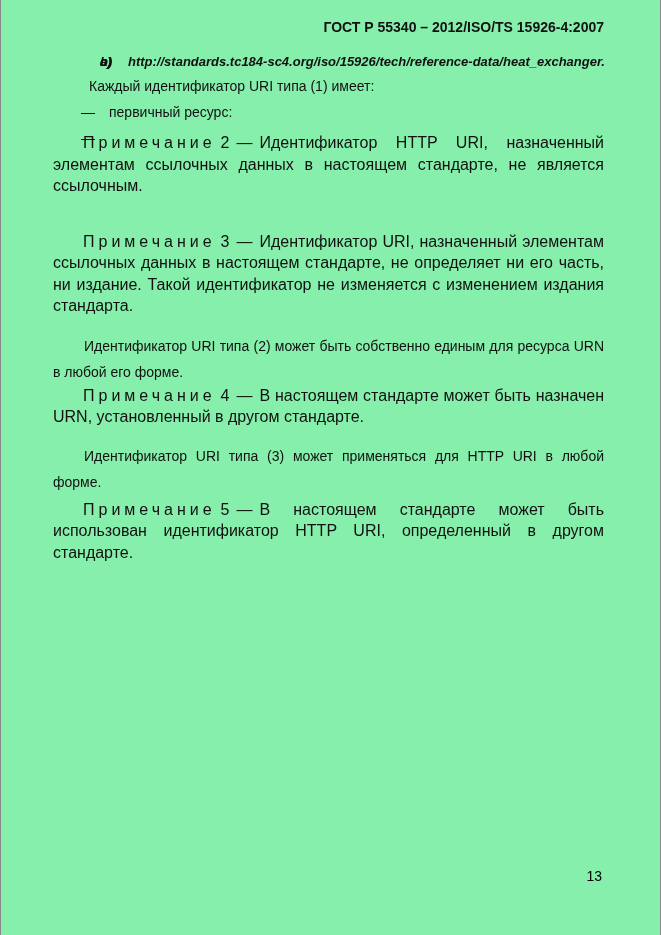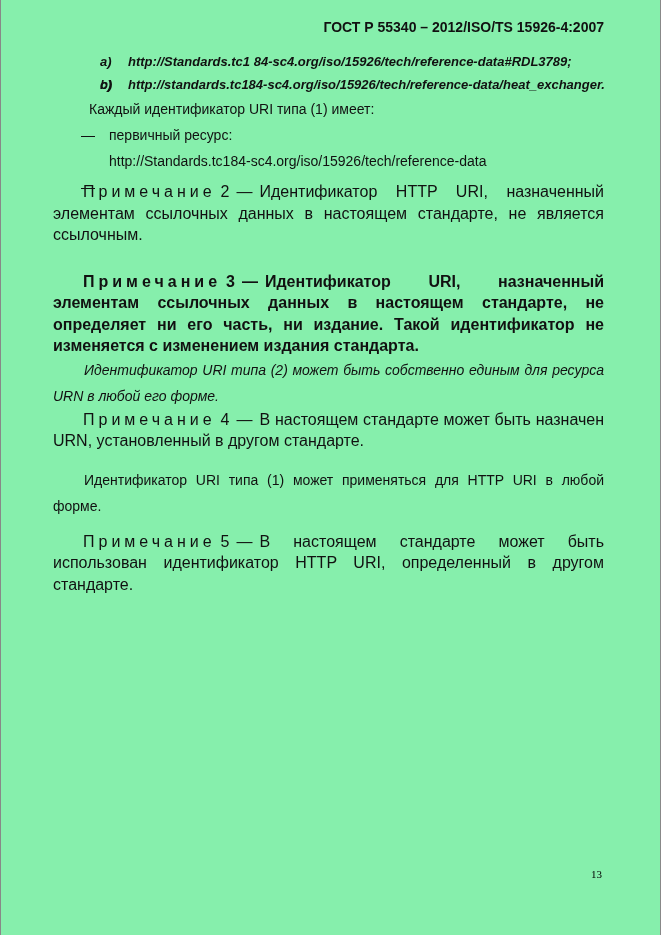--- a/index.html
+++ b/index.html
@@ -57,81 +57,80 @@
     font-size: 16px;
     line-height: 21.5px;
     text-align: justify;
     text-indent: 30px;
     margin: 0;
   }
   .note-label { letter-spacing: 4px; }
   .note-num { margin: 0 7px 0 5px; }
   .note-dash { margin-right: 7px; }
   .note2 { margin-top: 7px; }
-  .note3 { margin-top: 25px; font-weight: bold; }
+  .note3 { margin-top: 34px; }
   .note4 { }
-  .note5 { margin-top: 12px; }
-  .p2 { text-indent: 31px; font-style: italic; }
+  .note5 { margin-top: 4px; }
+  .p2 { margin-top: 16px; text-indent: 31px; }
   .p3 { margin-top: 15px; text-indent: 31px; }
   .footer {
     position: absolute;
     top: 868px;
     right: 58px;
-    font-family: Liberation Serif, serif;
-    font-size: 11px;
+    font-family: Liberation Sans, sans-serif;
+    font-size: 14px;
     color: #000;
   }
 </style>
 </head>
 <body>
 
 <div class="page">
 
   <div class="header">
     <span>ГОСТ Р 55340 – 2012/ISO/TS 15926-4:2007</span>
   </div>
 
   <div class="ref-list">
     <div class="ref-item">
-      <span class="ref-marker">a)</span><span>http://Standards.tc1 84-sc4.org/iso/15926/tech/reference-data#RDL3789;</span>
+      <span class="ref-marker">a)</span>
     </div>
     <div class="ref-item">
       <span class="ref-marker">b)</span>
     </div>
     <div class="ref-item">
       <span class="ref-marker">c)</span><span>http://standards.tc184-sc4.org/iso/15926/tech/reference-data/heat_exchanger.</span>
     </div>
   </div>
 
   <p class="para p1">Каждый идентификатор URI типа (1) имеет:</p>
 
   <div class="dash-item">
     <span class="dash-marker">—</span><span>первичный ресурс:</span>
   </div>
-  <p class="dash-sub">http://Standards.tc184-sc4.org/iso/15926/tech/reference-data</p>
 
   <div class="dash-item">
     <span class="dash-marker">—</span>
   </div>
 
   <p class="note note2">
     <span class="note-label">Примечание</span><span class="note-num">2</span><span class="note-dash">—</span><span>Идентификатор HTTP URI, назначенный элементам ссылочных данных в настоящем стандарте, не является ссылочным.</span>
   </p>
 
   <p class="note note3">
     <span class="note-label">Примечание</span><span class="note-num">3</span><span class="note-dash">—</span><span>Идентификатор URI, назначенный элементам ссылочных данных в настоящем стандарте, не определяет ни его часть, ни издание. Такой идентификатор не изменяется с изменением издания стандарта.</span>
   </p>
 
   <p class="para p2">Идентификатор URI типа (2) может быть собственно единым для ресурса URN в любой его форме.</p>
 
   <p class="note note4">
     <span class="note-label">Примечание</span><span class="note-num">4</span><span class="note-dash">—</span><span>В настоящем стандарте может быть назначен URN, установленный в другом стандарте.</span>
   </p>
 
-  <p class="para p3">Идентификатор URI типа (1) может применяться для HTTP URI в любой форме.</p>
+  <p class="para p3">Идентификатор URI типа (3) может применяться для HTTP URI в любой форме.</p>
 
   <p class="note note5">
     <span class="note-label">Примечание</span><span class="note-num">5</span><span class="note-dash">—</span><span>В настоящем стандарте может быть использован идентификатор HTTP URI, определенный в другом стандарте.</span>
   </p>
 
   <div class="footer">13</div>
 
 </div>
 
 </body></html>

